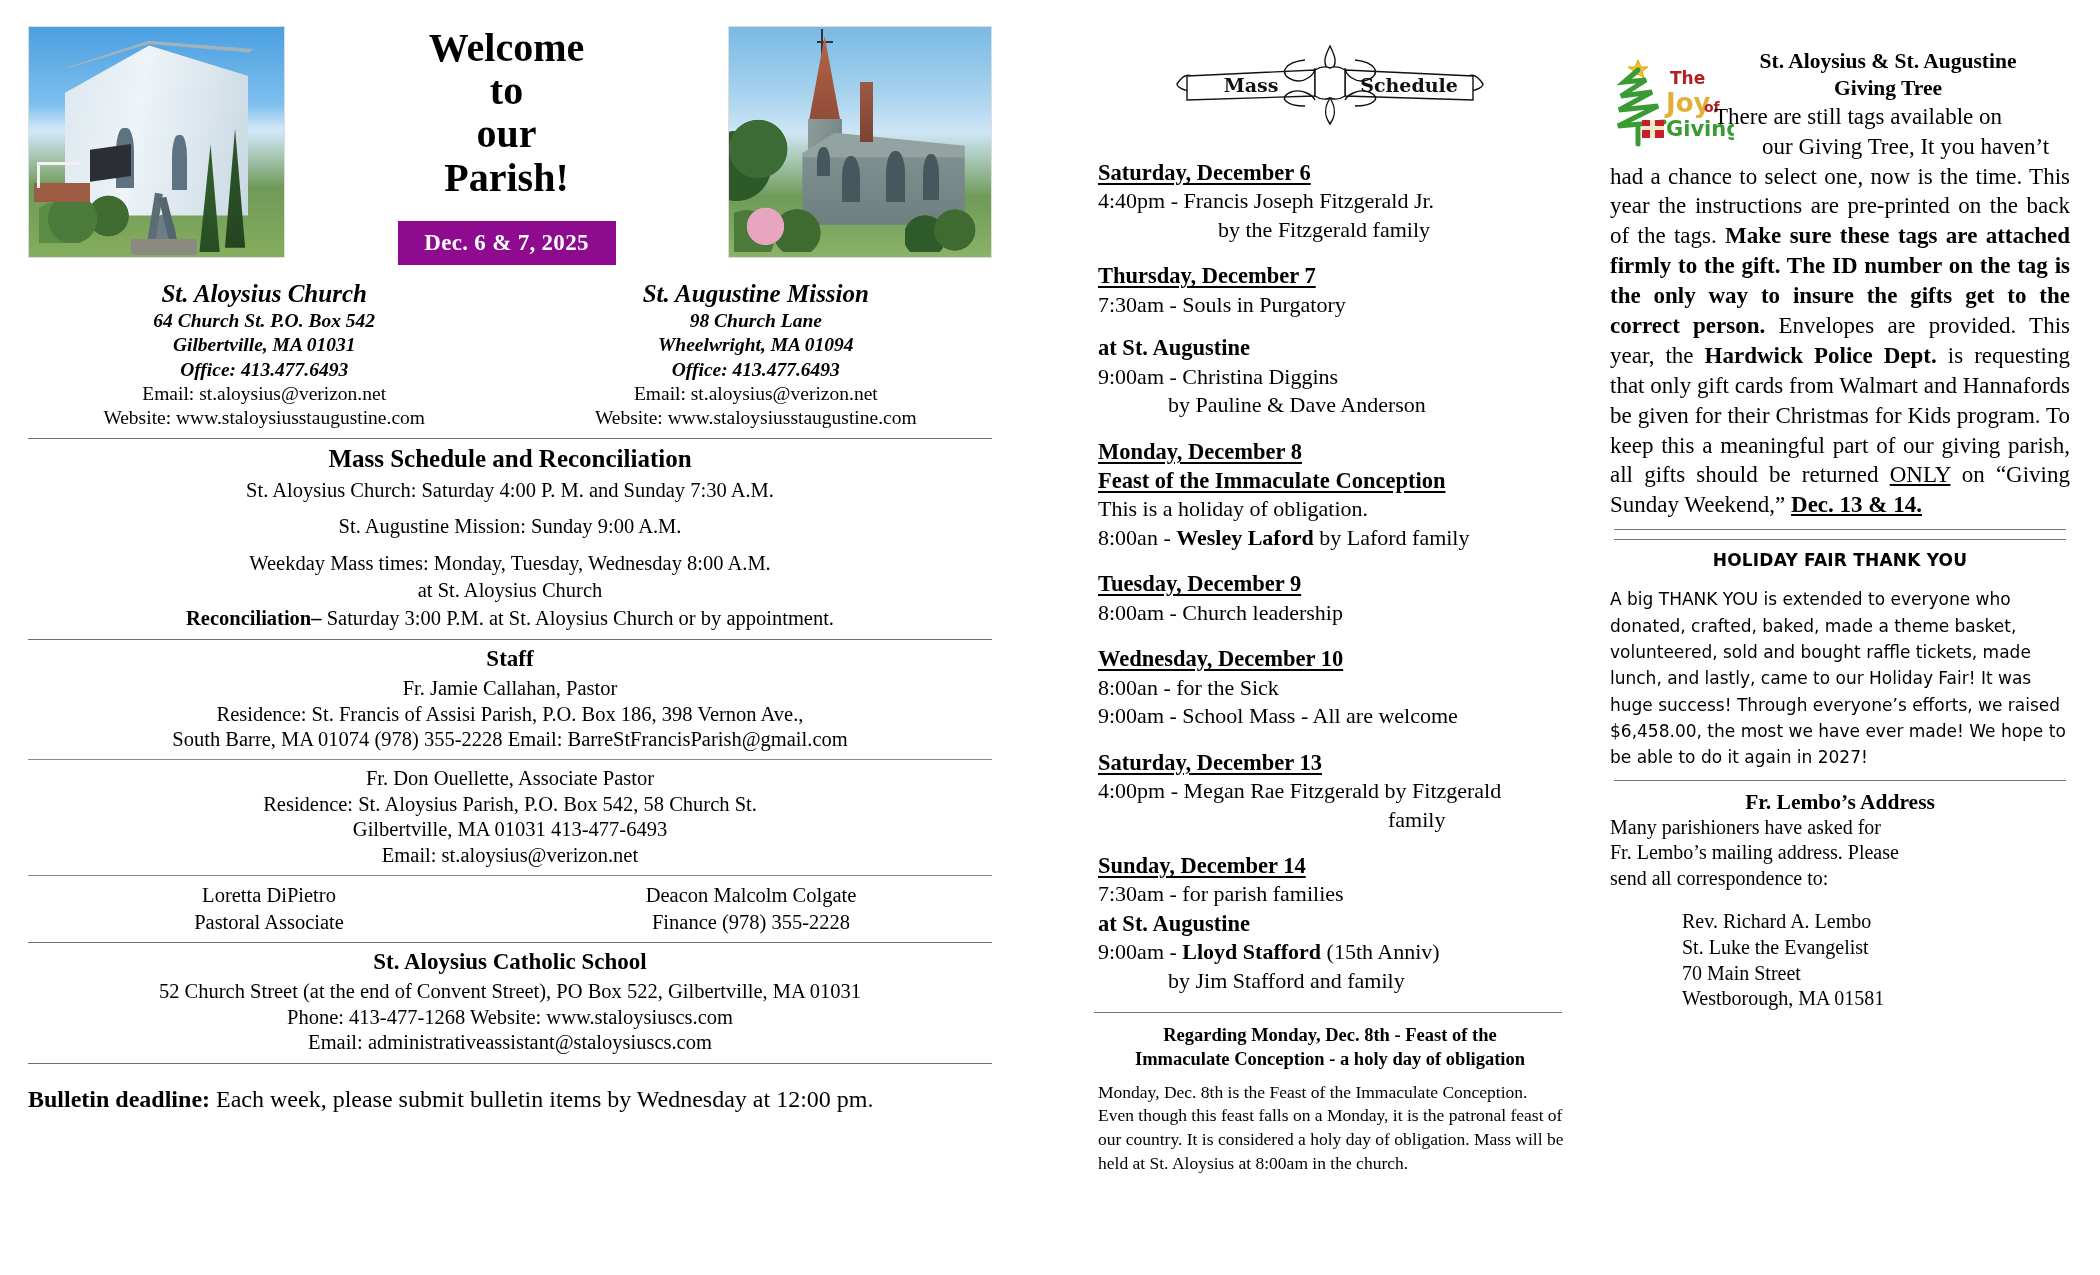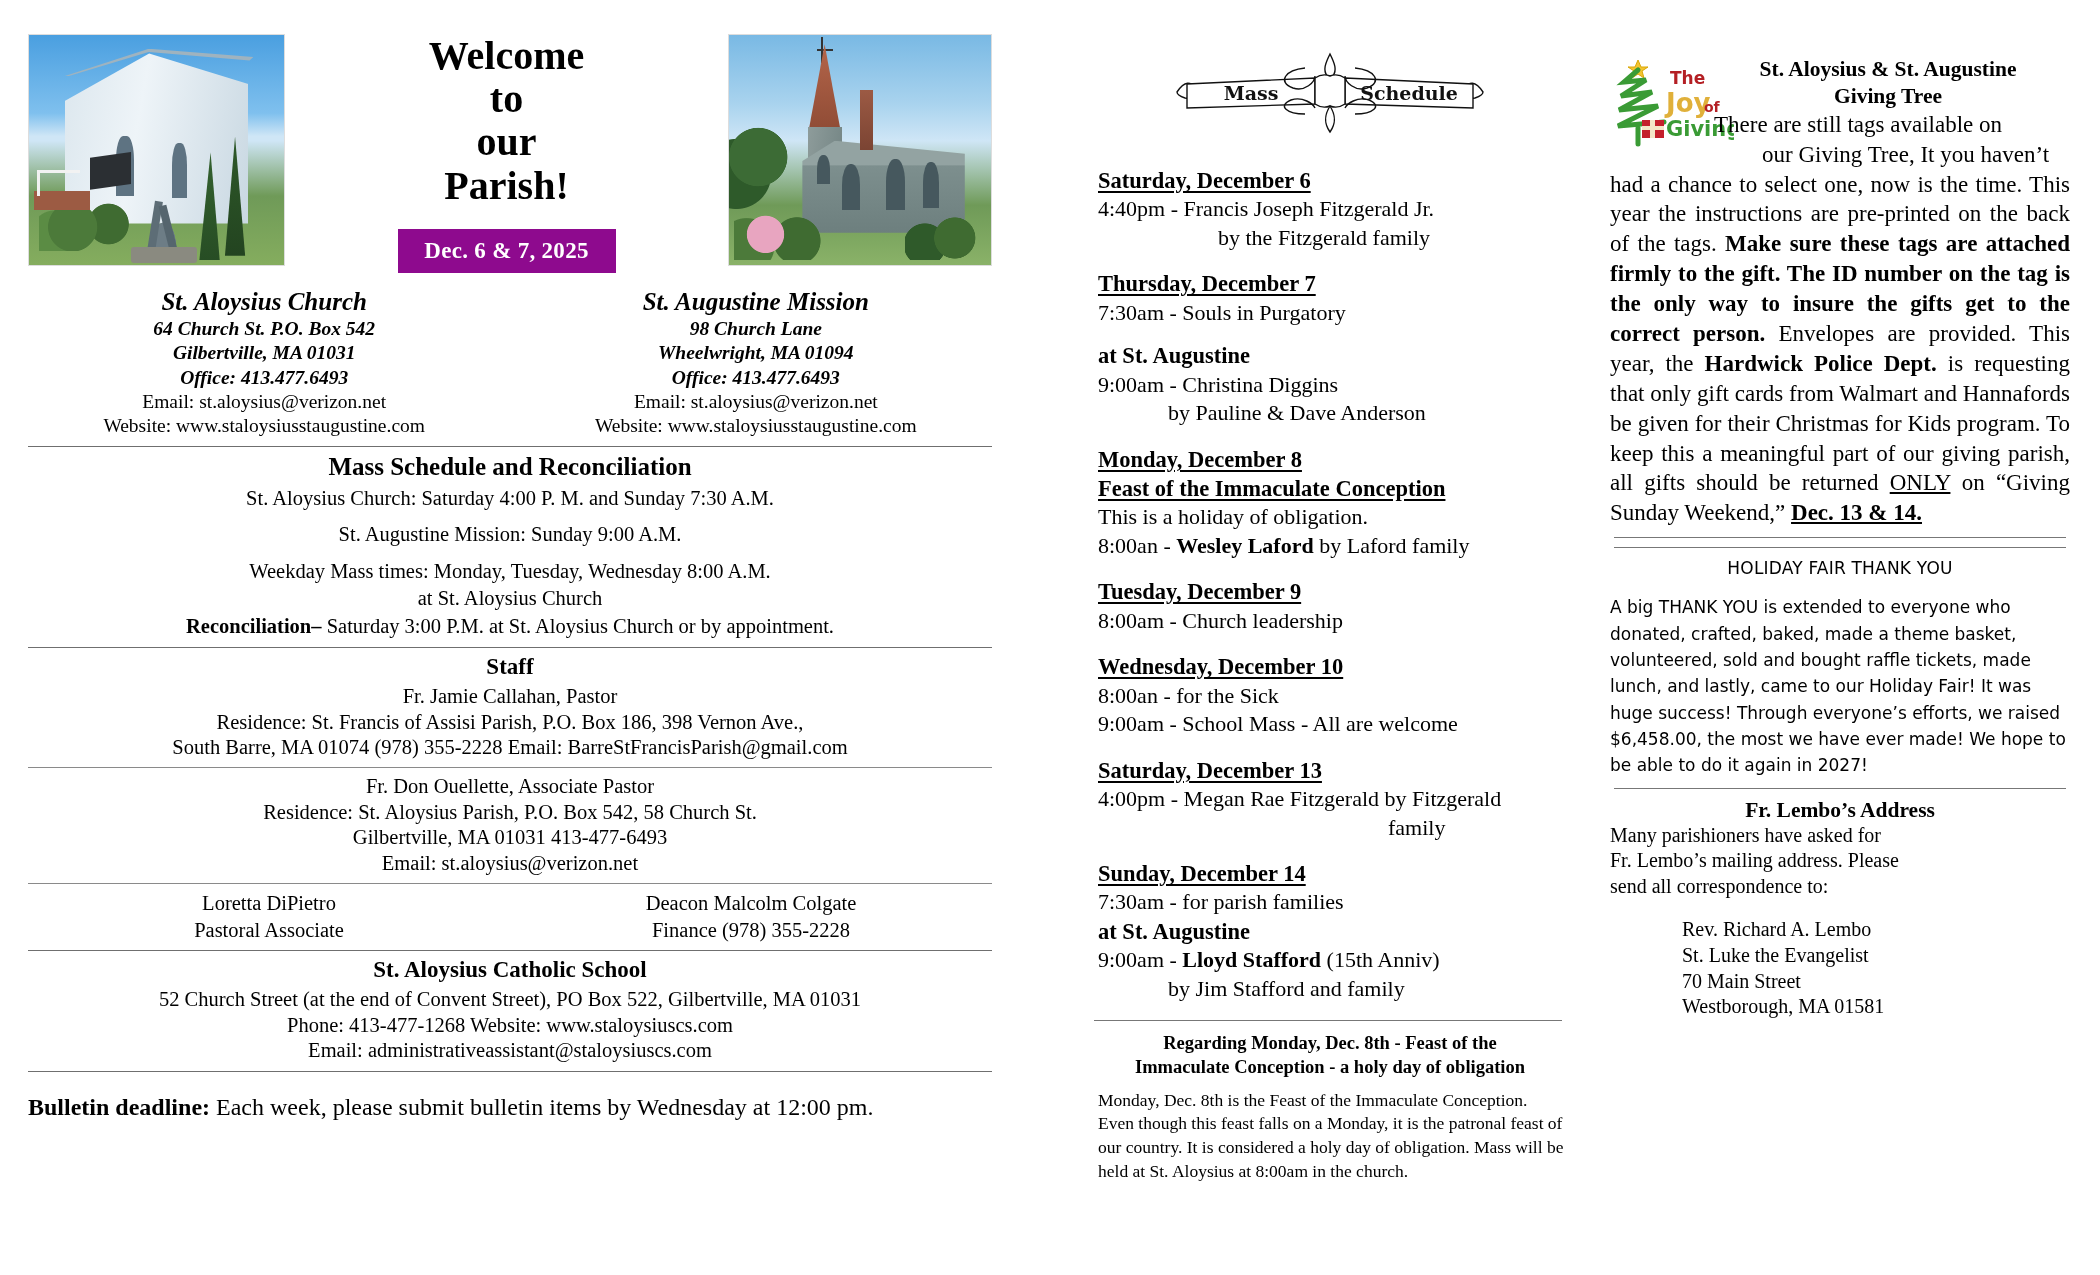--- a/index.html
+++ b/index.html
@@ -1,20 +1,20 @@
 <!DOCTYPE html>
 <html><head>
 <meta charset="utf-8">
 <style>
   html,body{margin:0;padding:0;background:#fff;}
   body{width:2100px;height:1275px;overflow:hidden;
        font-family:"Liberation Serif",serif;color:#000;}
   .page{position:relative;width:2100px;height:1275px;}
 
-  .col{position:absolute;top:16px;height:904px;box-sizing:border-box;}
+  .col{position:absolute;top:8px;height:904px;box-sizing:border-box;}
   .col-left{left:0;width:1020px;padding:18px 28px 0 28px;}
   .col-mid{left:1080px;width:500px;padding:10px 0 0 0;}
   .col-right{left:1600px;width:480px;padding:10px 10px 0 10px;}
 
   
   .hdr{display:flex;align-items:flex-start;justify-content:space-between;}
   .photo{width:255px;height:230px;border:1px solid #ddd;overflow:hidden;position:relative;}
   .photo2{width:262px;height:230px;}
   .welcome{flex:1;text-align:center;padding:0 6px;}
   .welcome-line{font-size:40px;font-weight:bold;line-height:1.08;}
@@ -130,21 +130,21 @@
   .gt-body .ind{display:block;text-indent:104px;}
   .gt-body .ind2{display:block;text-indent:152px;}
   .gt-body b{font-weight:bold;}
   .u{text-decoration:underline;text-underline-offset:2px;}
   hr.rrule{border:0;border-top:1.4px solid #777;margin:9px 4px;}
   .off-h{text-align:center;font-weight:bold;font-size:21.5px;text-decoration:underline;
          text-underline-offset:3px;line-height:1.5;}
   .off-l{text-align:center;font-size:20.5px;line-height:1.6;}
   .off-t{text-align:center;font-style:italic;font-size:21px;margin-top:4px;}
   .hf{font-family:"DejaVu Sans",sans-serif;}
-  .hf-h{text-align:center;font-size:17px;letter-spacing:.2px;margin:10px 0 16px 0;}
+  .hf-h{text-align:center;font-size:17px;letter-spacing:.2px;margin:10px 0 16px 0;font-weight:bold;}
   .hf-b{font-size:17px;line-height:1.55;}
   .lem-h{text-align:center;font-weight:bold;font-size:21.5px;margin-top:2px;}
   .lem-b{font-size:20px;line-height:1.28;}
   .lem-a{font-size:20px;line-height:1.28;padding-left:72px;margin-top:18px;}
 </style>
 </head>
 <body>
 
 <div class="page">
 

